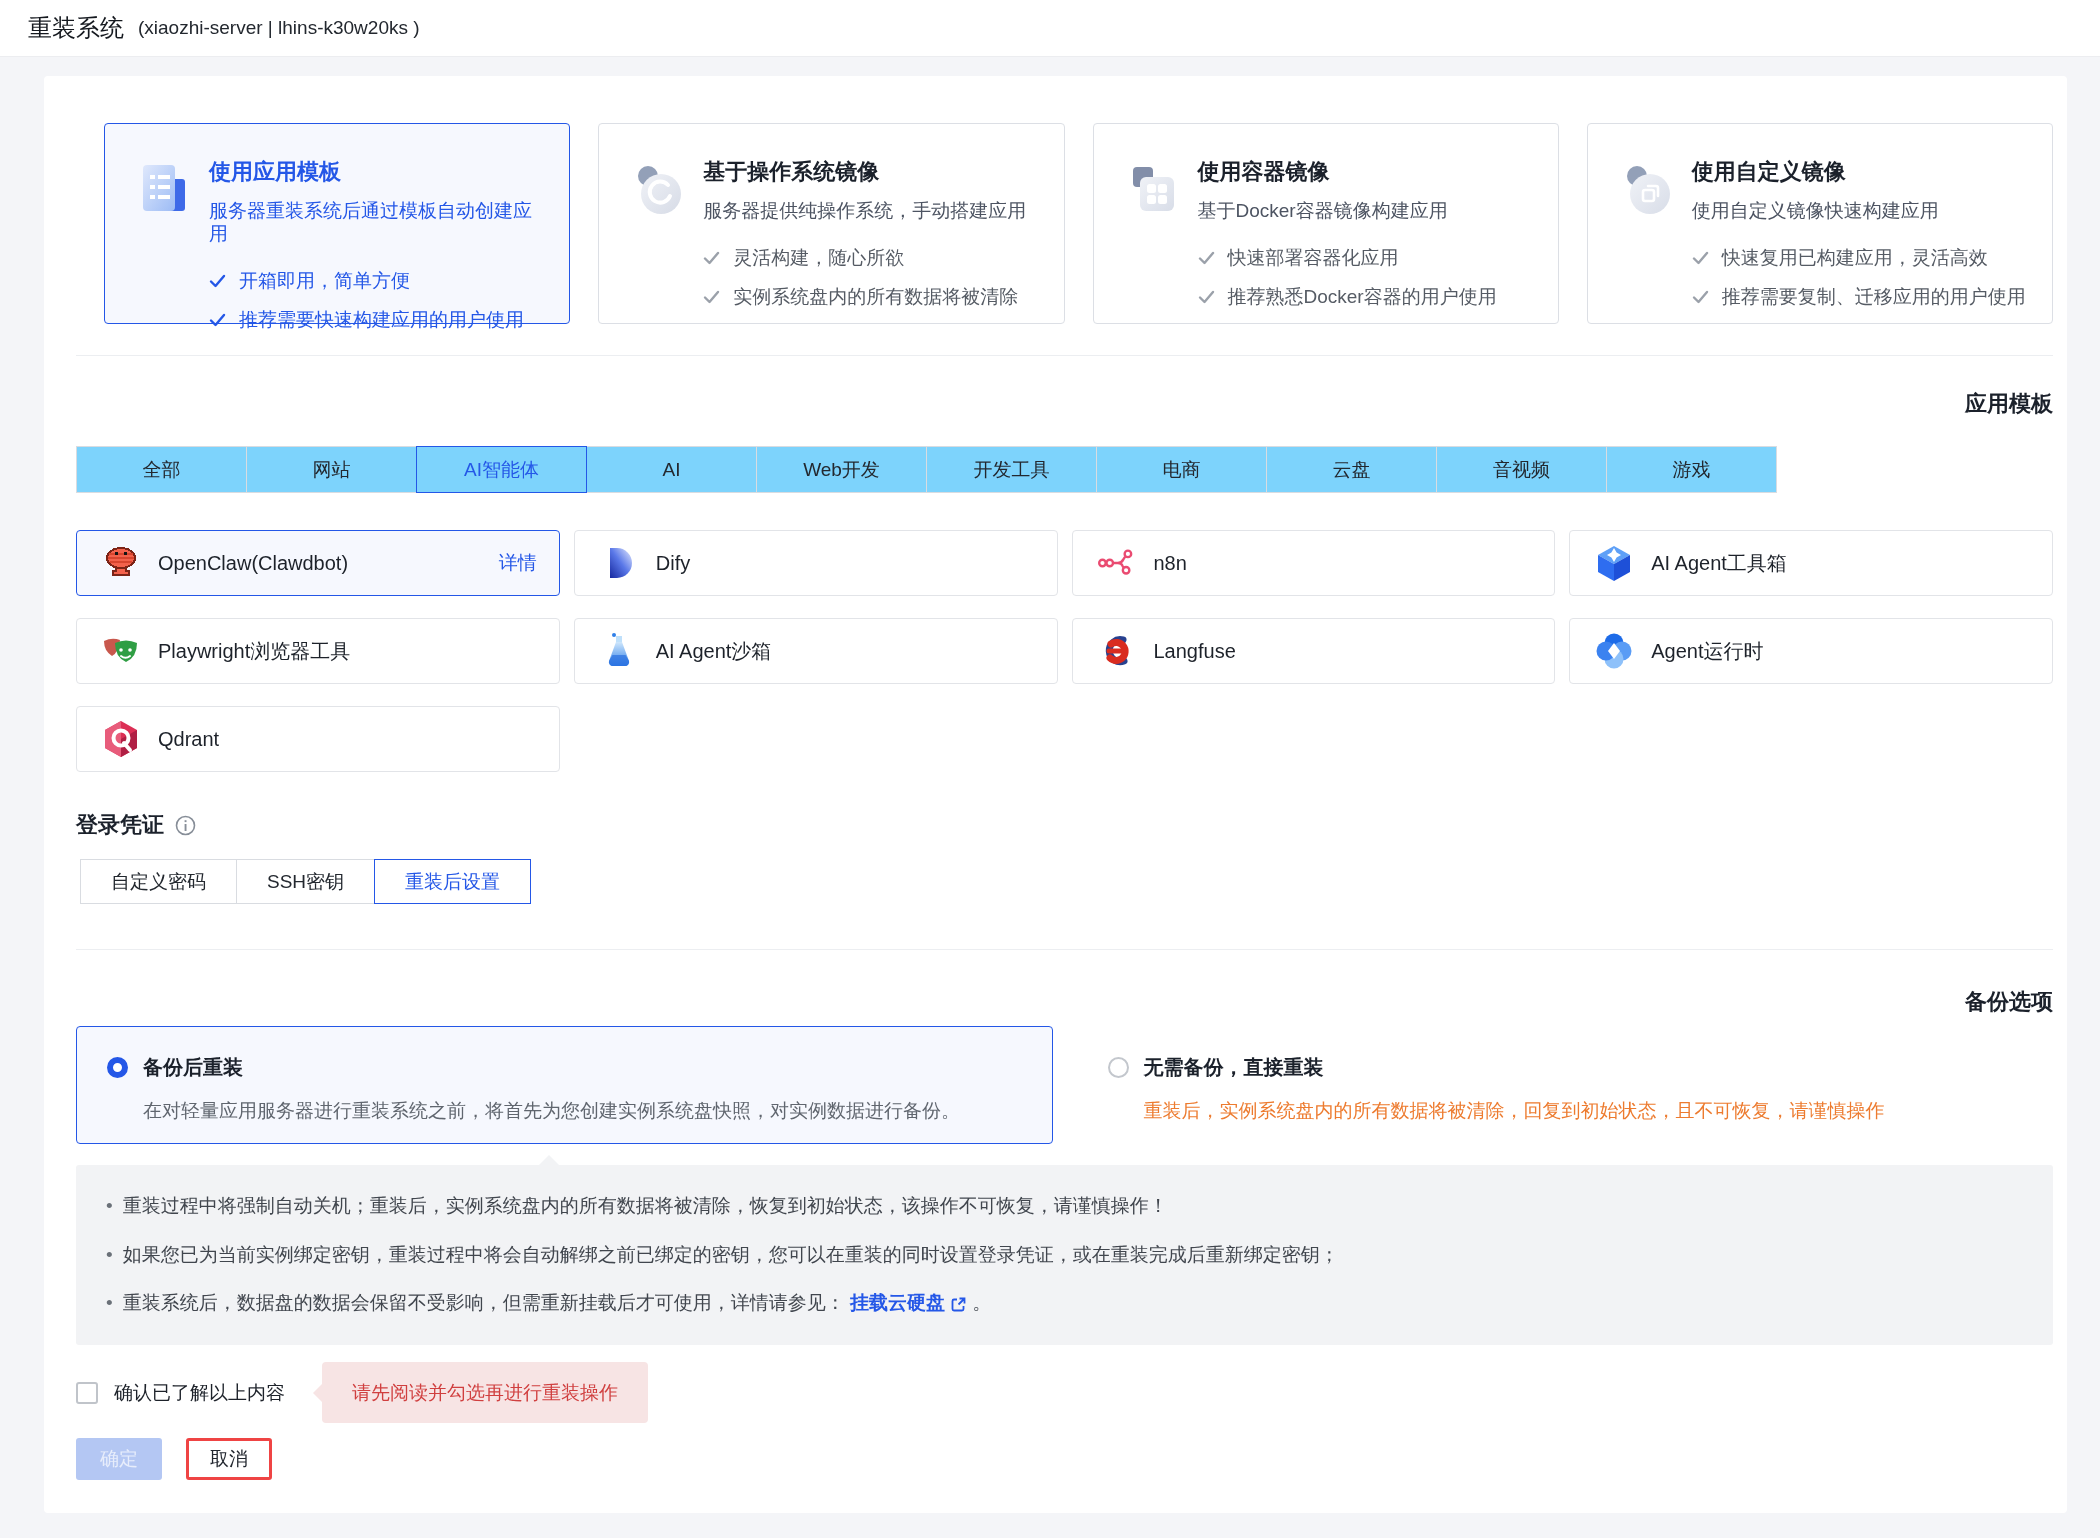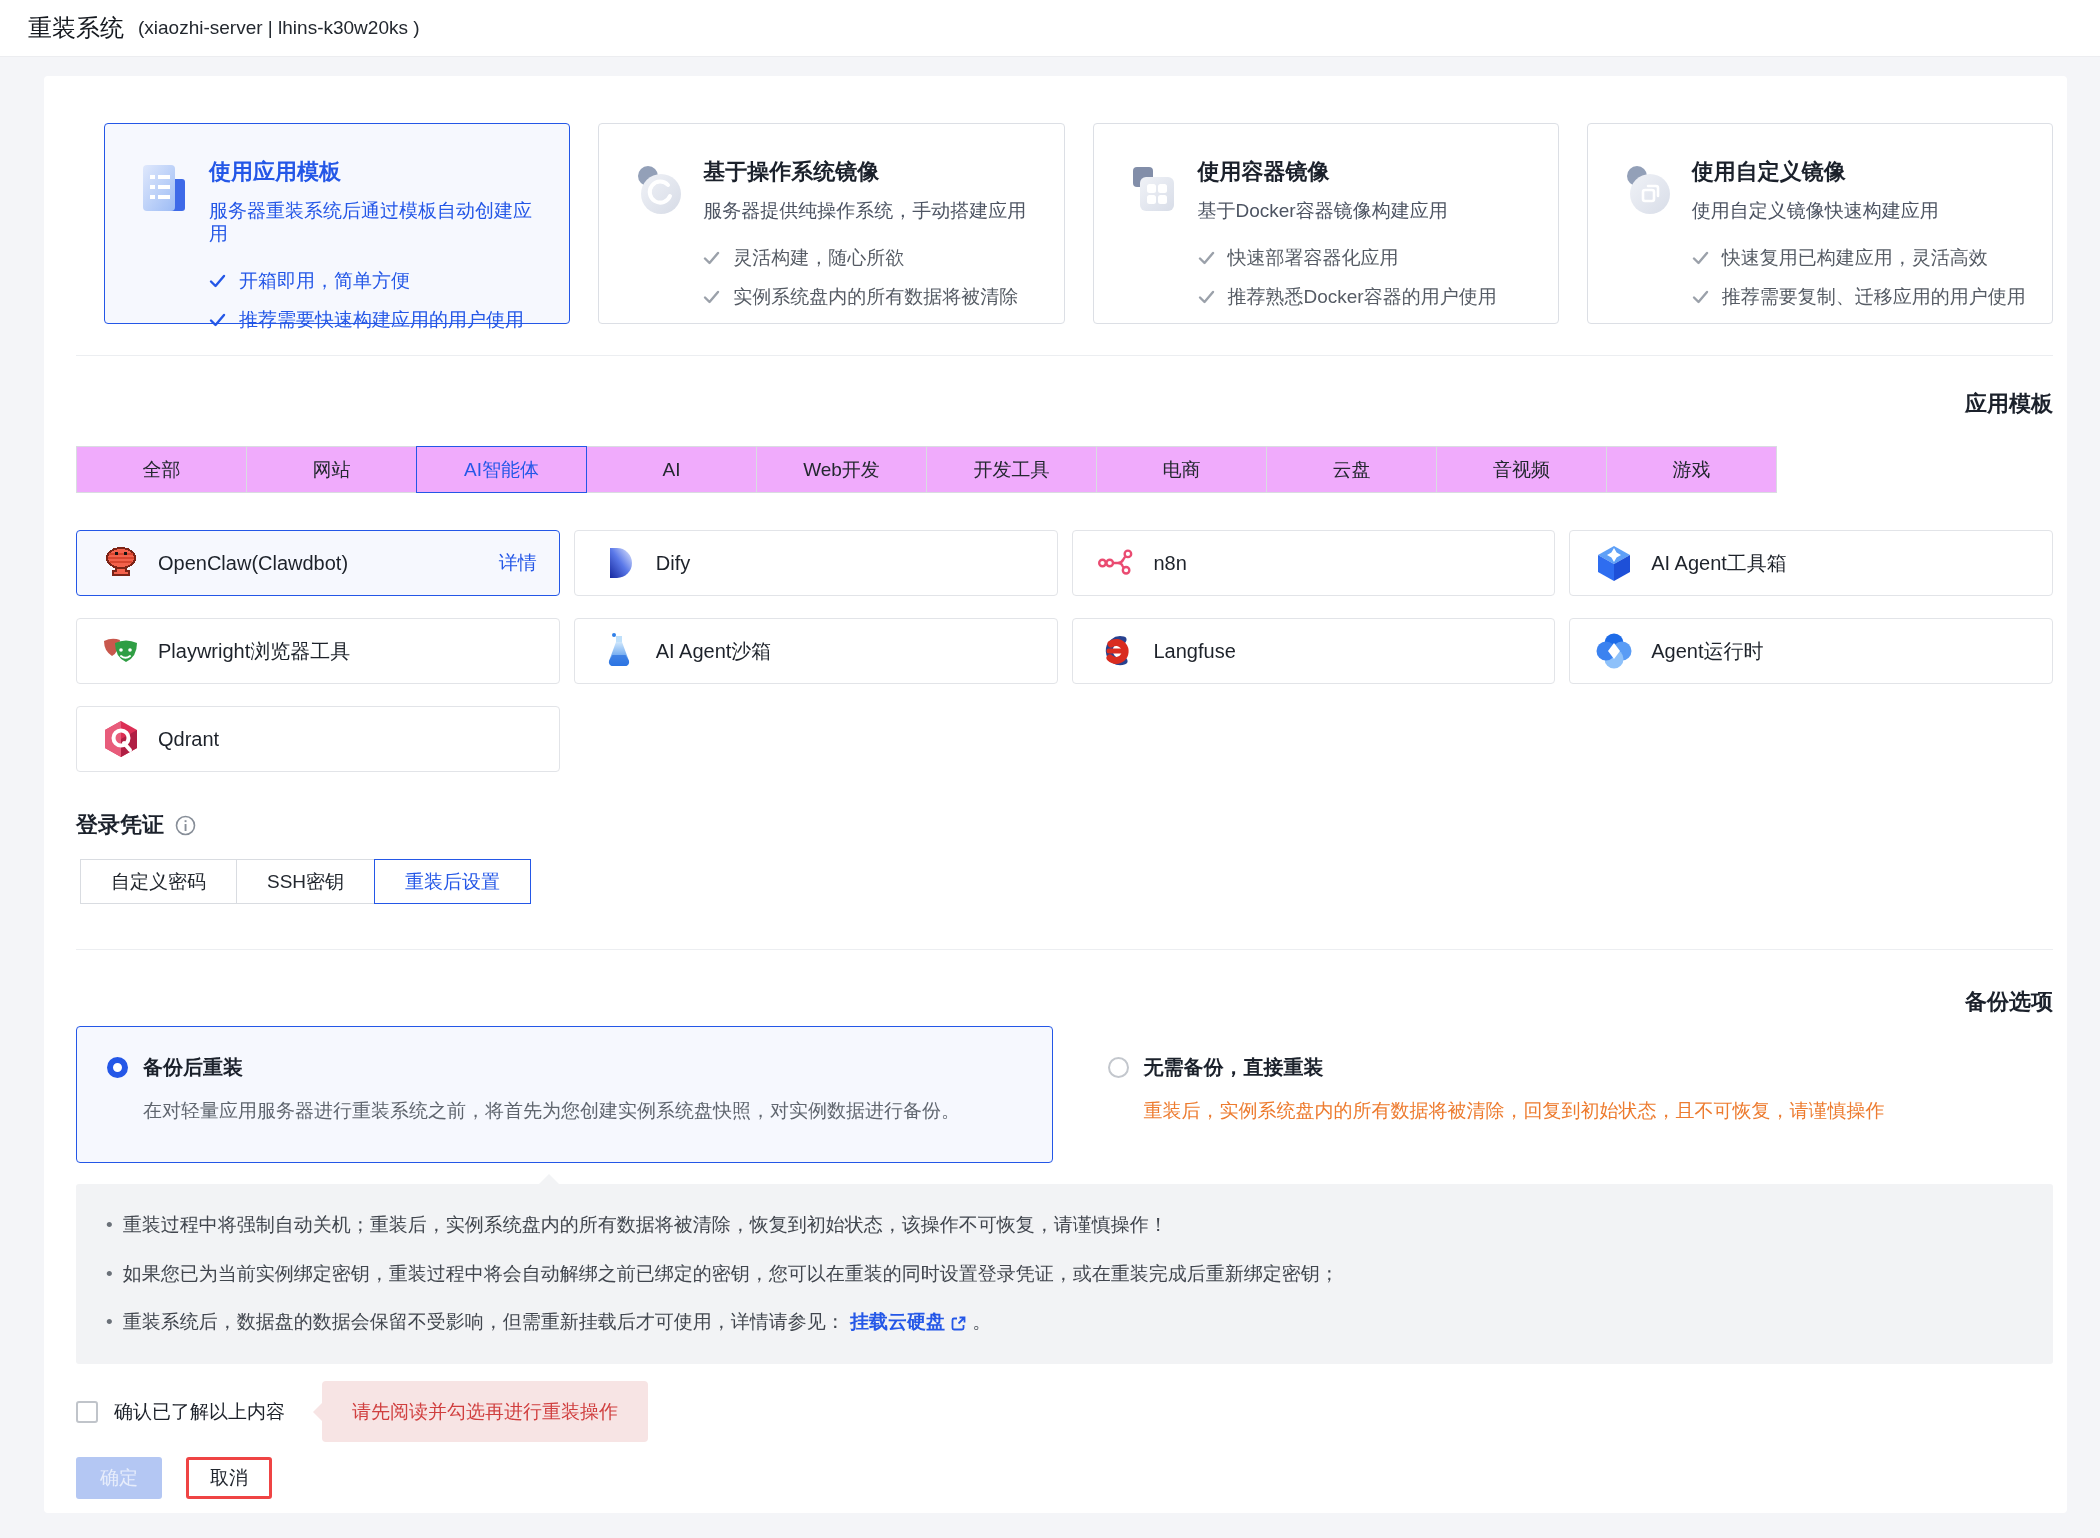--- a/index.html
+++ b/index.html
@@ -58,21 +58,21 @@
   
   .divider{border-top:1px solid var(--divider);margin-top:31px;}
   .section-heading{font-size:22px;font-weight:700;color:var(--dark);line-height:28px;text-align:right;}
   .h-apps{margin-top:34px;}
   .h-cred{margin-top:39px;display:flex;align-items:center;gap:11px;}
   .h-backup{margin-top:38px;}
   
   .seg-tabs{display:flex;margin-top:28px;}
   .seg-tab{
     width:171px;height:47px;display:flex;align-items:center;justify-content:center;
-    border:1px solid var(--border2);margin-left:-1px;background:#f0abfc;
+    border:1px solid var(--border2);margin-left:-1px;background:#7dd3fc;
     font-size:19px;color:#23282f;cursor:pointer;position:relative;
   }
   .seg-tab:first-child{margin-left:0;}
   .seg-tab.active{color:var(--accent);border-color:var(--accent);z-index:2;}
   
   .app-grid{display:grid;grid-template-columns:repeat(4,1fr);column-gap:14px;row-gap:22px;margin-top:37px;}
   .app-item{
     height:66px;border:1px solid #e2e4e8;border-radius:4px;background:#fff;
     display:flex;align-items:center;padding:0 22px 0 24px;gap:17px;cursor:pointer;
   }
@@ -86,21 +86,21 @@
     height:45px;padding:0 30px;display:flex;align-items:center;justify-content:center;
     border:1px solid var(--border2);margin-left:-1px;background:#fff;
     font-size:19px;color:#23282f;cursor:pointer;position:relative;
   }
   .cred-tab:first-child{margin-left:4px;}
   .cred-tab.active{color:var(--accent);border-color:var(--accent);z-index:2;}
   .divider2{border-top:1px solid var(--divider);margin-top:45px;}
   
   .backup-grid{display:grid;grid-template-columns:repeat(2,1fr);gap:24px;margin-top:10px;}
   .backup-card{
-    height:137px;border:1px solid transparent;border-radius:4px;background:#fff;
+    height:118px;border:1px solid transparent;border-radius:4px;background:#fff;
     padding:27px 30px 0 30px;cursor:pointer;
   }
   .backup-card.selected{border-color:var(--accent);background:var(--accent-bg);}
   .bk-head{display:flex;align-items:center;gap:15px;}
   .radio{width:21px;height:21px;border-radius:50%;background:#fff;flex:0 0 21px;}
   .radio.on{border:6px solid var(--accent);}
   .radio.off{border:2px solid #c3c7cd;}
   .bk-title{font-size:20px;font-weight:700;color:var(--dark);}
   .bk-desc{font-size:19px;color:#60666f;margin-top:17px;padding-left:36px;line-height:1.35;}
   .bk-warning{font-size:19px;color:var(--warning);margin-top:17px;padding-left:36px;line-height:1.35;}

